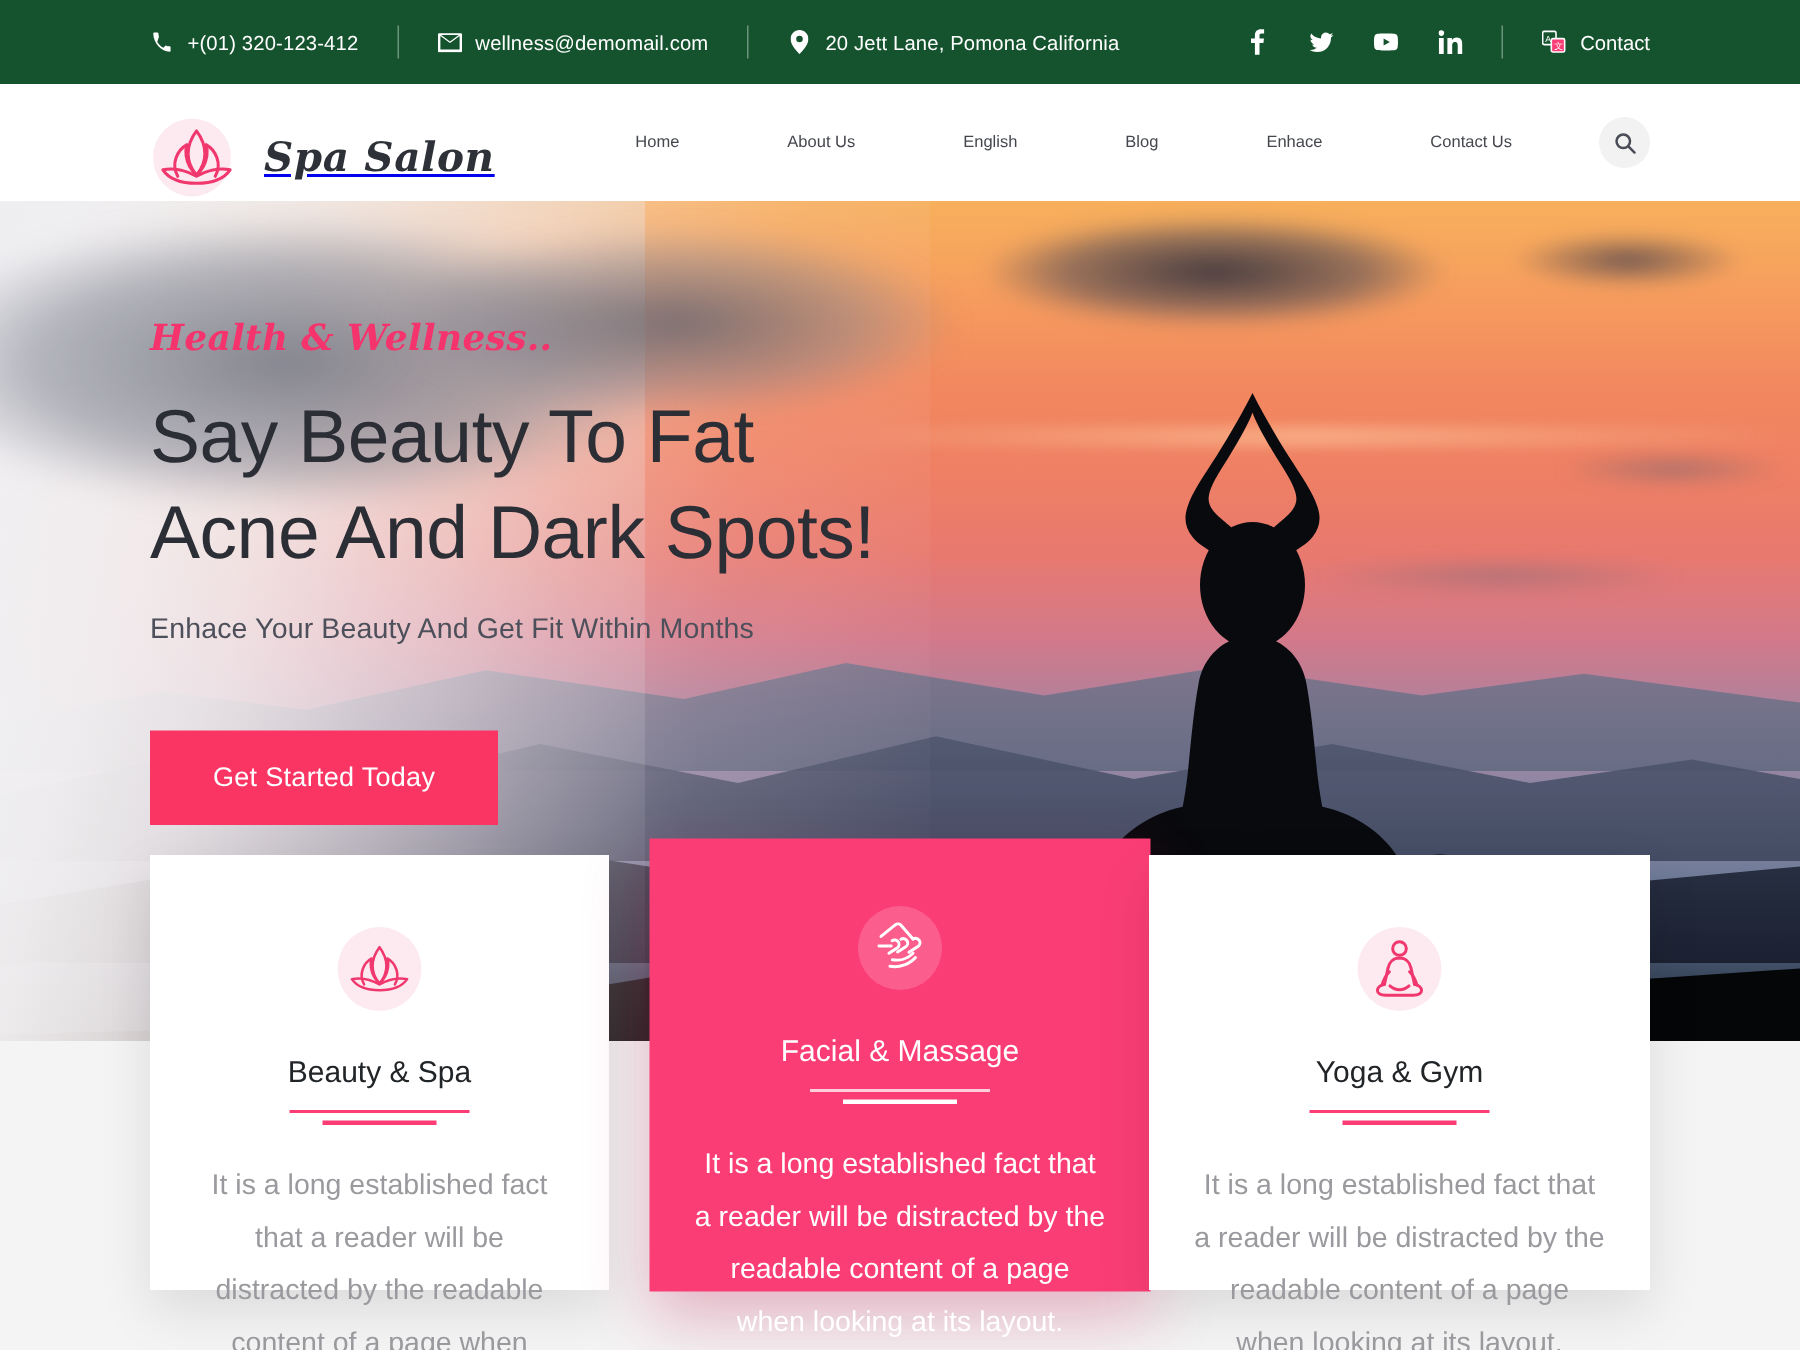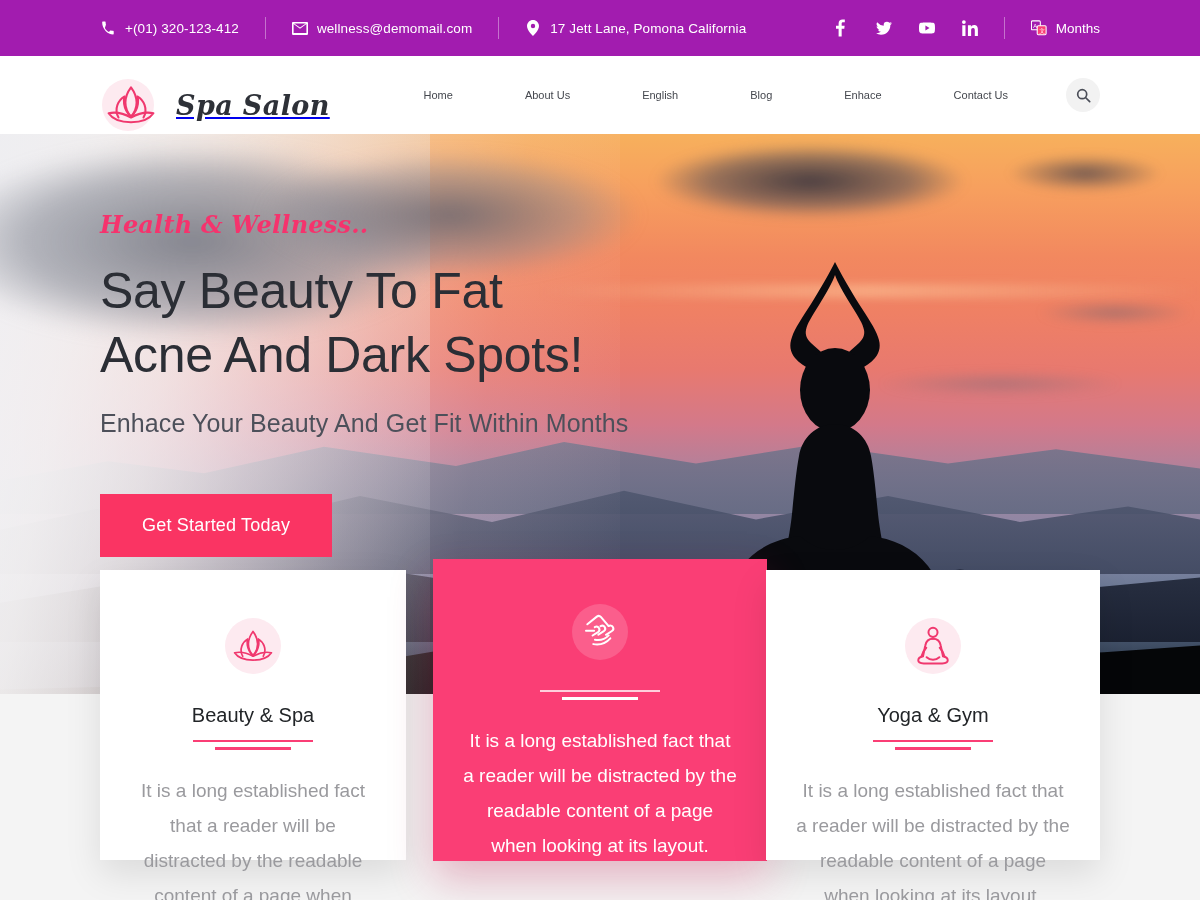--- a/index.html
+++ b/index.html
@@ -5,21 +5,21 @@
   * { margin:0; padding:0; box-sizing:border-box; }
   html, body {
     width:1200px; height:900px;
     font-family:"Liberation Sans", sans-serif;
     background:#f4f4f4;
     overflow:hidden;
   }
 
   
   .topbar{
-    height:56px; background:#a21caf; color:#fff;
+    height:56px; background:#14532d; color:#fff;
     display:flex; align-items:center;
     padding:0 100px;
     font-size:13.5px;
   }
   .tb-left{ display:flex; align-items:center; }
   .tb-item{ display:flex; align-items:center; gap:9px; white-space:nowrap; }
   .tb-item .label{ letter-spacing:.1px; }
   .tb-sep{ width:1px; height:22px; background:rgba(255,255,255,.38); margin:0 26px; }
   .tb-right{ display:flex; align-items:center; margin-left:auto; }
   .socials{ display:flex; align-items:center; gap:27px; }
@@ -153,21 +153,21 @@
   }
   .eyebrow{
     font-family:"DejaVu Serif", serif; font-style:italic; font-weight:700;
     font-size:24px; color:#f5336d; margin-bottom:20px; letter-spacing:.2px;
   }
   .hero-title{
     font-size:50px; line-height:1.28; font-weight:400;
     color:#2b2e35; letter-spacing:-.3px;
   }
   .hero-sub{
-    margin-top:22px; font-size:25px; color:#4d505a; letter-spacing:.1px;
+    margin-top:22px; font-size:19px; color:#4d505a; letter-spacing:.1px;
   }
   .cta{
     margin-top:56px; display:inline-block;
     background:#fa3463; color:#fff; border:none; cursor:pointer;
     font-size:18px; padding:21px 42px; letter-spacing:.2px;
     font-family:"Liberation Sans", sans-serif;
   }
 
   
   .cards-zone{ position:relative; height:266px; background:#f4f4f4; }
@@ -232,21 +232,21 @@
     </div>
 
     <div class="tb-sep"></div>
 
     <div class="tb-item">
       <span class="soc">
         <svg width="12" height="16" viewBox="0 0 12 16" fill="#fff">
           <path d="M6 0C2.7 0 0 2.7 0 6c0 4.5 6 10 6 10s6-5.5 6-10c0-3.3-2.7-6-6-6zm0 8.2A2.2 2.2 0 116 3.8a2.2 2.2 0 010 4.4z"></path>
         </svg>
       </span>
-      <span class="label">17 Jett Lane, Pomona California</span>
+      <span class="label">20 Jett Lane, Pomona California</span>
     </div>
   </div>
 
   <div class="tb-right">
     <div class="socials">
       <a class="soc" href="#">
         <svg width="9" height="18" viewBox="0 0 10 19" fill="#fff">
           <path d="M6.3 19v-8.7h2.9l.4-3.4H6.3V4.8c0-1 .3-1.6 1.7-1.6h1.8V.1C9.5.1 8.4 0 7.2 0 4.6 0 2.9 1.6 2.9 4.4v2.5H0v3.4h2.9V19h3.4z"></path>
         </svg>
       </a>
@@ -271,21 +271,21 @@
 
     <div class="lang">
       <span class="soc">
         <svg width="17" height="16" viewBox="0 0 18 17" fill="none">
           <rect x="0.5" y="0.5" width="10" height="10" rx="1.2" stroke="#fff" stroke-width="1.2" fill="none"></rect>
           <text x="2.4" y="8.2" font-family="Liberation Sans, sans-serif" font-size="6.6" fill="#fff">A</text>
           <rect x="7" y="6" width="10" height="10" rx="1.2" fill="#fa3e75" stroke="#fff" stroke-width="1.2"></rect>
           <text x="9.2" y="13.9" font-family="Liberation Sans, sans-serif" font-size="6.6" fill="#fff">文</text>
         </svg>
       </span>
-      <span class="label">Months</span>
+      <span class="label">Contact</span>
     </div>
   </div>
 </div>
 
 <div class="header">
   <a class="logo" href="#">
     <span class="logo-mark">
       <span class="disc"></span>
       <svg width="56" height="44" viewBox="0 0 60 46" fill="none" stroke="#f0386e" stroke-width="2.2" stroke-linecap="round" stroke-linejoin="round" style="position:relative">
         <path d="M30 4c-4.2 5.6-6 11.4-6 16.4 0 6 2.4 11 6 15.2 3.6-4.2 6-9.2 6-15.2 0-5-1.8-10.8-6-16.4z"></path>
@@ -377,20 +377,21 @@
       <svg width="40" height="38" viewBox="0 0 44 42" fill="none" stroke="#ffffff" stroke-width="2.2" stroke-linecap="round" stroke-linejoin="round">
         <path d="M8 12.5 18.5 4c1.4-1.1 3.3-.9 4.4.4l8.7 10"></path>
         <path d="M31.6 14.4c1.6-1 3.6-.6 4.6 1 .9 1.5.5 3.5-1 4.5l-6.6 4.2"></path>
         <path d="M22.6 14.6c1.6-1 3.6-.6 4.6 1 1 1.6.5 3.5-1 4.5l-6 3.8"></path>
         <path d="M16.2 15.6c1.6-1 3.6-.6 4.6 1 1 1.6.5 3.5-1 4.5l-6 3.8"></path>
         <path d="M6.5 19.5h9"></path>
         <path d="M16.4 29.6c5.2 1 11.2-.6 15.2-4.8"></path>
         <path d="M14.6 34.4c6.6 1.2 14-1 18.8-6.4"></path>
       </svg>
     </div>
+    <div class="card-title">Facial &amp; Massage</div>
     <div class="rule-wrap">
       <span class="rule-a"></span>
         <span class="rule-b"></span>
     </div>
     <p class="card-text">It is a long established fact that a reader will be distracted by the readable content of a page when looking at its layout.</p>
   </div>
 
   <div class="card c3">
     <div class="card-icon">
       <svg width="42" height="40" viewBox="0 0 46 44" fill="none" stroke="#f0386e" stroke-width="2.2" stroke-linecap="round" stroke-linejoin="round">

